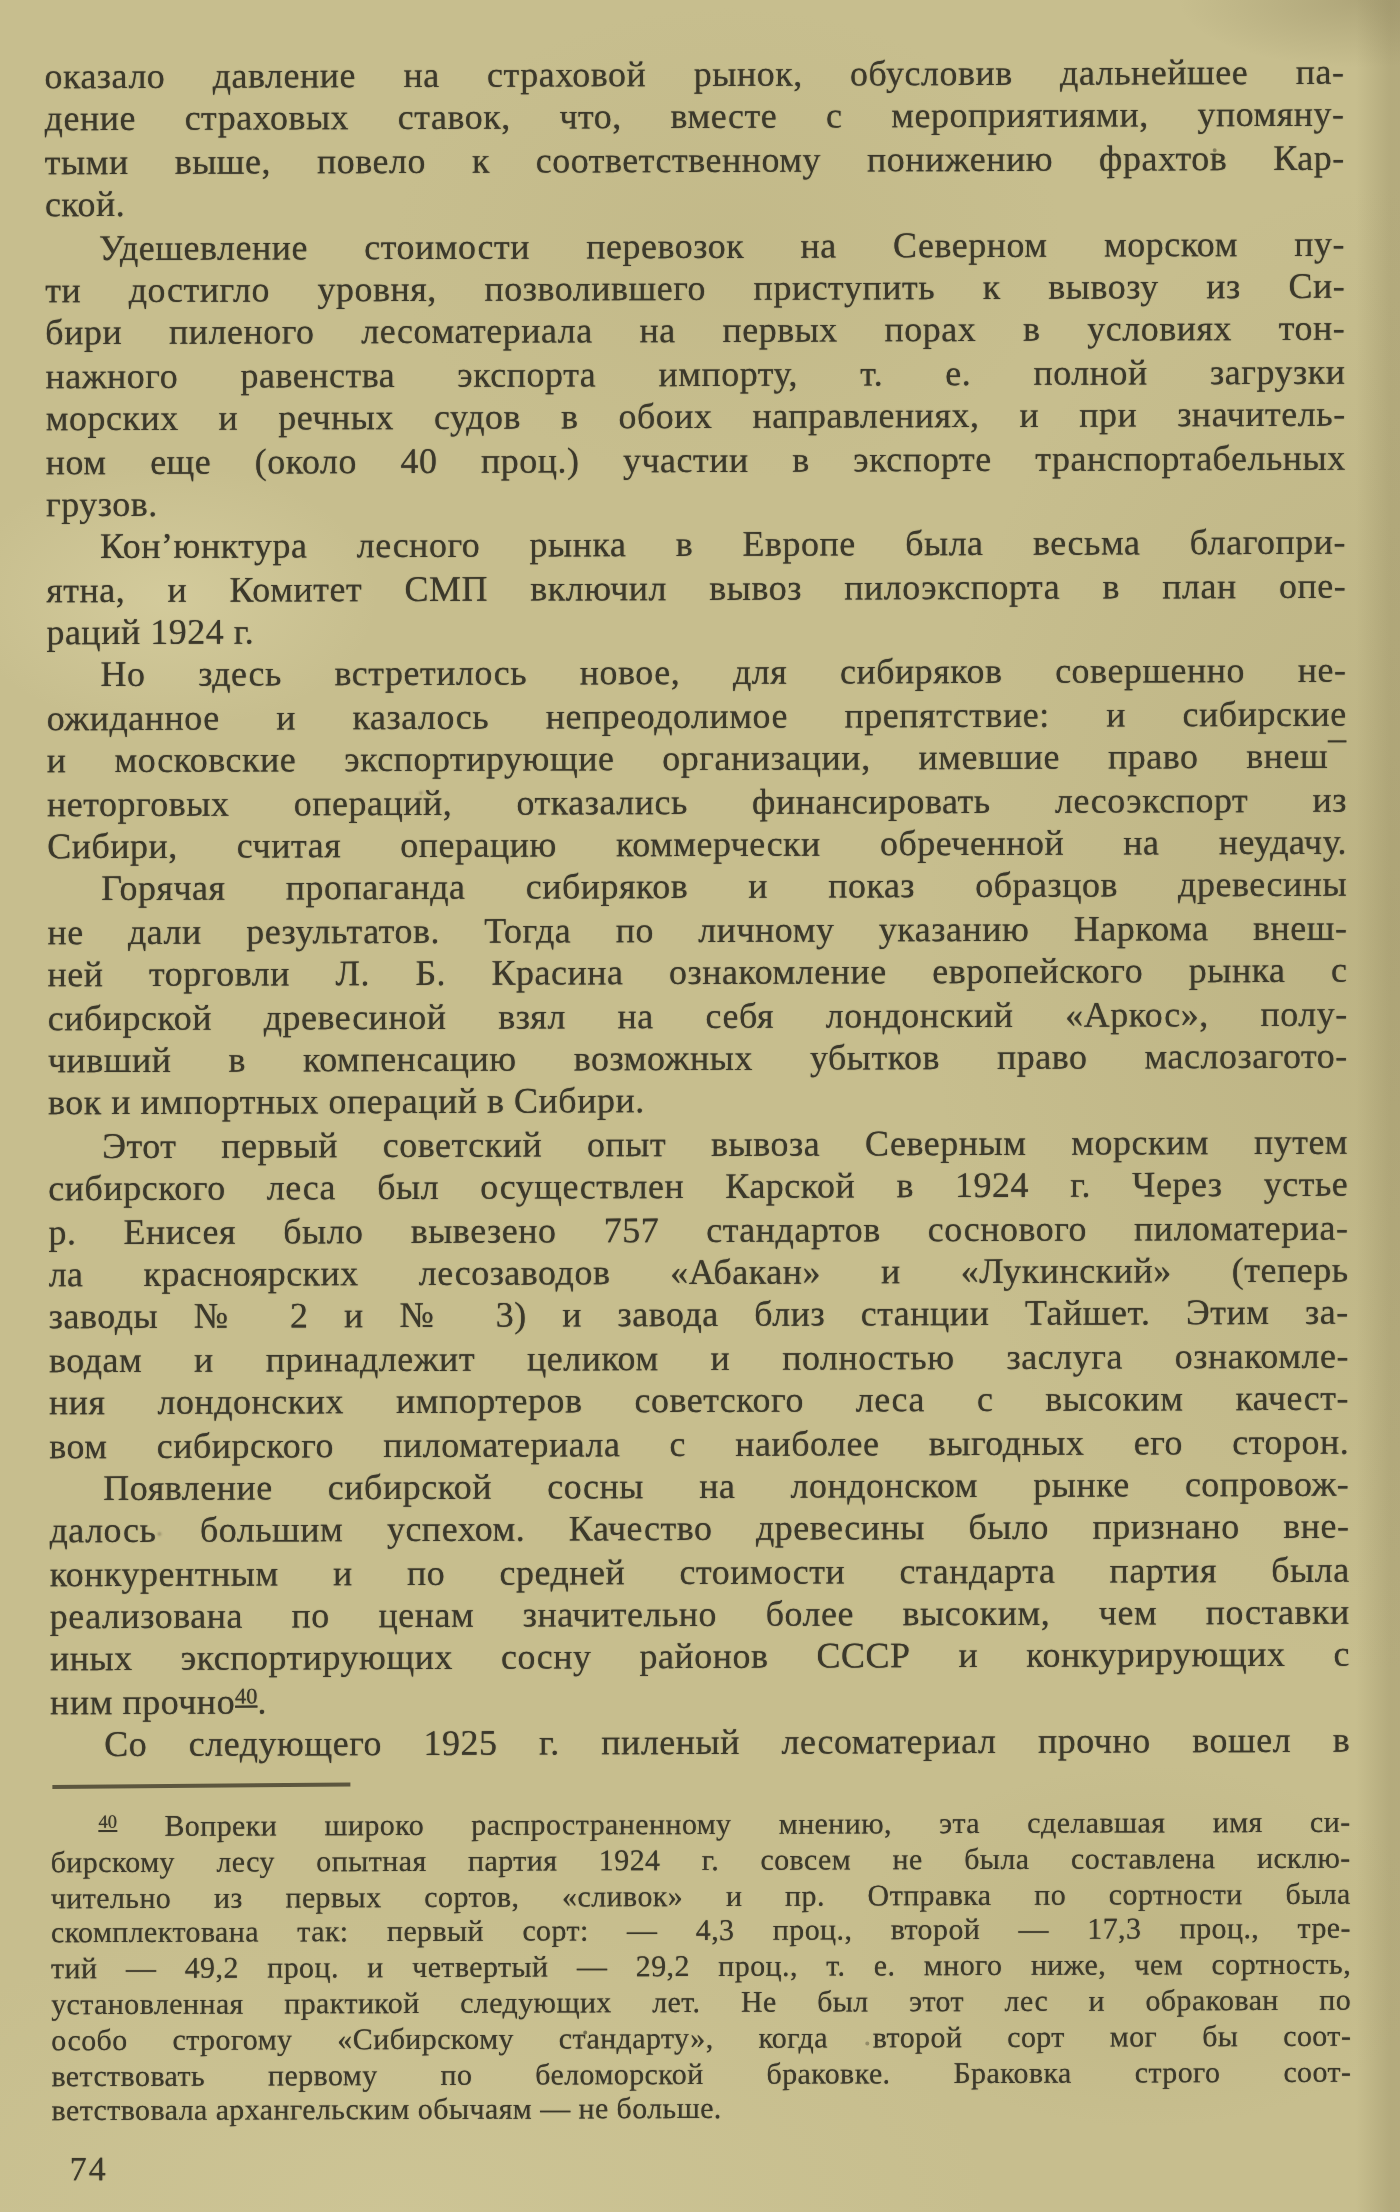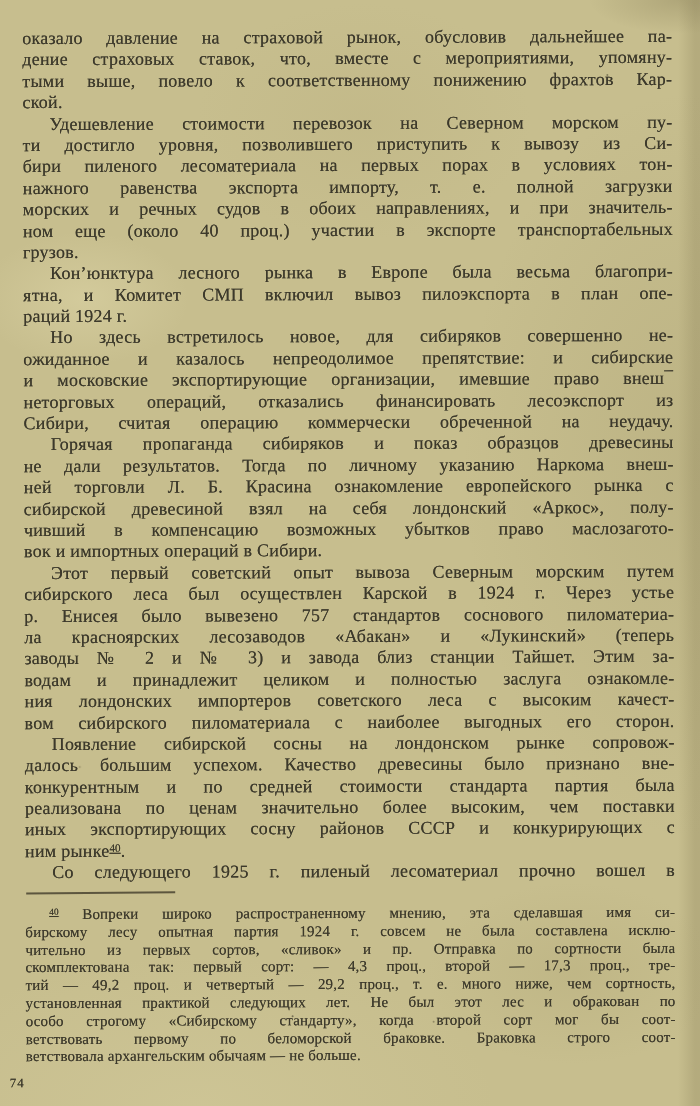--- a/index.html
+++ b/index.html
@@ -45,22 +45,22 @@
   .just{text-align:justify;text-align-last:justify;}
   .ind{text-indent:27px;}
   .fn .ind{text-indent:24px;}
   sup{font-size:0.62em;line-height:0;vertical-align:0.45em;letter-spacing:0;text-decoration:underline;}
   .fnrule{
     position:absolute;left:25px;top:891px;width:149px;height:2px;
     background:rgba(62,57,40,.78);
     transform:rotate(-0.25deg);
   }
   .folio{
-    position:absolute;left:8px;top:1074px;
-    font-size:13px;letter-spacing:1px;
+    position:absolute;left:33px;top:1074px;
+    font-size:17px;letter-spacing:1px;
     text-shadow:0 0 0.5px rgba(60,56,43,.85);
   }
   .speck{position:absolute;width:2px;height:2px;border-radius:50%;background:rgba(50,46,32,.55);
     box-shadow:318px -940px 0 rgba(50,46,32,.45), -212px -250px 1px rgba(70,64,44,.3),
                141px 6px 0 rgba(50,46,32,.35), -80px -620px 1px rgba(70,64,44,.25);}
 </style>
 </head>
 <body>
 
 <div class="sheet">
@@ -97,21 +97,21 @@
       <div class="line just">ла красноярских лесозаводов «Абакан» и «Лукинский» (теперь</div>
       <div class="line just">заводы № 2 и № 3) и завода близ станции Тайшет. Этим за-</div>
       <div class="line just">водам и принадлежит целиком и полностью заслуга ознакомле-</div>
       <div class="line just">ния лондонских импортеров советского леса с высоким качест-</div>
       <div class="line just">вом сибирского пиломатериала с наиболее выгодных его сторон.</div>
       <div class="line just ind">Появление сибирской сосны на лондонском рынке сопровож-</div>
       <div class="line just">далось большим успехом. Качество древесины было признано вне-</div>
       <div class="line just">конкурентным и по средней стоимости стандарта партия была</div>
       <div class="line just">реализована по ценам значительно более высоким, чем поставки</div>
       <div class="line just">иных экспортирующих сосну районов СССР и конкурирующих с</div>
-      <div class="line"><span>ним рынке</span><sup>40</sup><span>.</span></div>
+      <div class="line"><span>ним прочно</span><sup>40</sup><span>.</span></div>
       <div class="line just ind">Со следующего 1925 г. пиленый лесоматериал прочно вошел в</div>
     </div>
   <div class="fnrule"></div>
   <div class="fn">
       <div class="line just ind"><span></span><sup>40</sup><span> Вопреки широко распространенному мнению, эта сделавшая имя си-</span></div>
       <div class="line just">бирскому лесу опытная партия 1924 г. совсем не была составлена исклю-</div>
       <div class="line just">чительно из первых сортов, «сливок» и пр. Отправка по сортности была</div>
       <div class="line just">скомплектована так: первый сорт: — 4,3 проц., второй — 17,3 проц., тре-</div>
       <div class="line just">тий — 49,2 проц. и четвертый — 29,2 проц., т. е. много ниже, чем сортность,</div>
       <div class="line just">установленная практикой следующих лет. Не был этот лес и обракован по</div>

